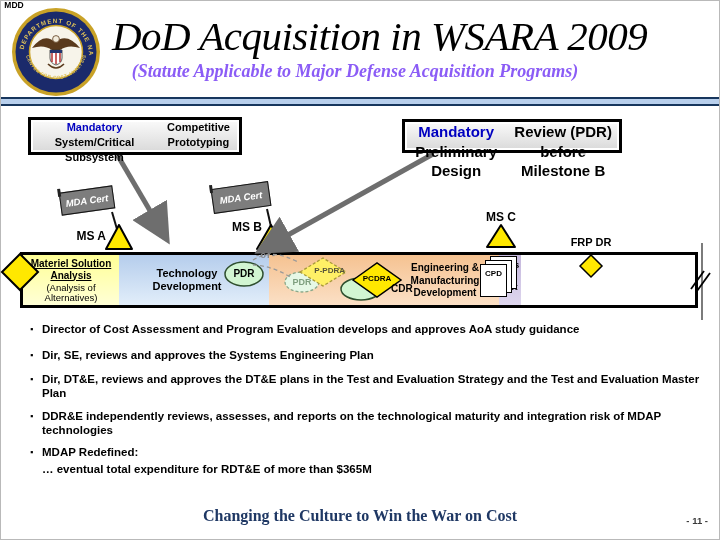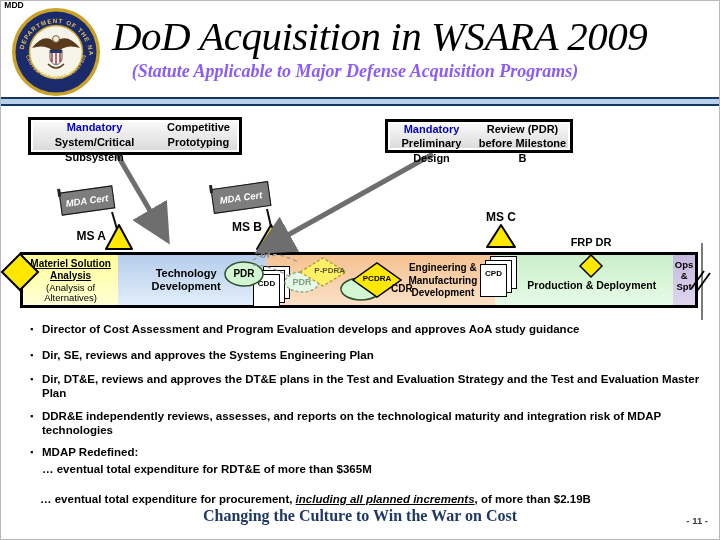--- a/index.html
+++ b/index.html
@@ -26,21 +26,21 @@
   }
   
   .callout {
     position:absolute; border:3px solid #000;
     background:linear-gradient(180deg,#fbfbfb,#d9d9d9);
     box-shadow: inset 0 0 0 2px #ffffff;
     display:flex; flex-direction:row; justify-content:center;
     text-align:center; font-weight:bold; color:#000; z-index:5;
   }
   .callout-proto { left:28px; top:117px; width:214px; height:38px; font-size:11px; line-height:1.35; }
-  .callout-pdr   { left:385px; top:119px; width:188px; height:34px; font-size:11px; line-height:1.3; }
+  .callout-pdr   { left:402px; top:119px; width:220px; height:34px; font-size:15px; line-height:1.3; }
   .hl { color:#0000C0; }
   
   .flag {
     position:absolute; background:#7d7d7d; border:1.5px solid #151515; color:#fff;
     font-style:italic; font-weight:bold; font-size:9.5px;
     display:flex; align-items:center; justify-content:center; z-index:4;
   }
   .flag::before { content:""; position:absolute; left:-2px; top:-5px; width:3px; height:8px; background:#222; }
   .flag-a { left:60px;  top:189px; width:54px; height:23px; transform:rotate(-8deg); }
   .flag-b { left:212px; top:185px; width:58px; height:25px; transform:rotate(-8deg); }
@@ -171,38 +171,29 @@
     <div class="phase ph-tech">
       <div class="tech-label">Technology Development</div>
     </div>
     <div class="phase ph-emd">
       <div class="emd-label">
         <div>Engineering &amp;</div>
         <div>Manufacturing</div>
         <div>Development</div>
       </div>
     </div>
-    <div class="phase ph-pd">
-      <div class="pd-label">Production &amp; Deployment</div>
-    </div>
     <div class="phase ph-ops">
       <div class="ops-label">
         <div>Ops</div>
         <div>&amp;</div>
         <div>Spt</div>
       </div>
     </div>
   </div>
 
-  <div class="doc doc-cdd">
-    <div class="page p3"></div>
-    <div class="page p2"></div>
-    <div class="page p1"></div>
-    <div class="doc-label">CDD</div>
-  </div>
   <div class="doc doc-cpd">
     <div class="page p3"></div>
     <div class="page p2"></div>
     <div class="page p1"></div>
     <div class="doc-label">CPD</div>
   </div>
 
   <svg class="overlay" viewBox="0 0 720 540">
     <defs>
       <marker id="ah" markerWidth="9" markerHeight="8" refX="6.5" refY="4" orient="auto">
@@ -261,21 +252,18 @@
     </div>
     <div class="bullet mb8">
       <span class="mark">▪</span>
       <span class="txt">DDR&amp;E independently reviews, assesses, and reports on the technological maturity and integration risk of MDAP technologies</span>
     </div>
     <div class="bullet">
       <span class="mark">▪</span>
       <span class="txt">MDAP Redefined:</span>
     </div>
     <div class="sub-line">… eventual total expenditure for RDT&amp;E of more than $365M</div>
-    <div class="proc-line">
-      <span>… eventual total expenditure for procurement, </span><span class="emph">including all planned increments</span><span>, of more than $2.19B</span>
-    </div>
   </div>
 
   <div class="footer">Changing the Culture to Win the War on Cost</div>
   <div class="page-num">- 11 -</div>
 
 </div>
 
 </body></html>

